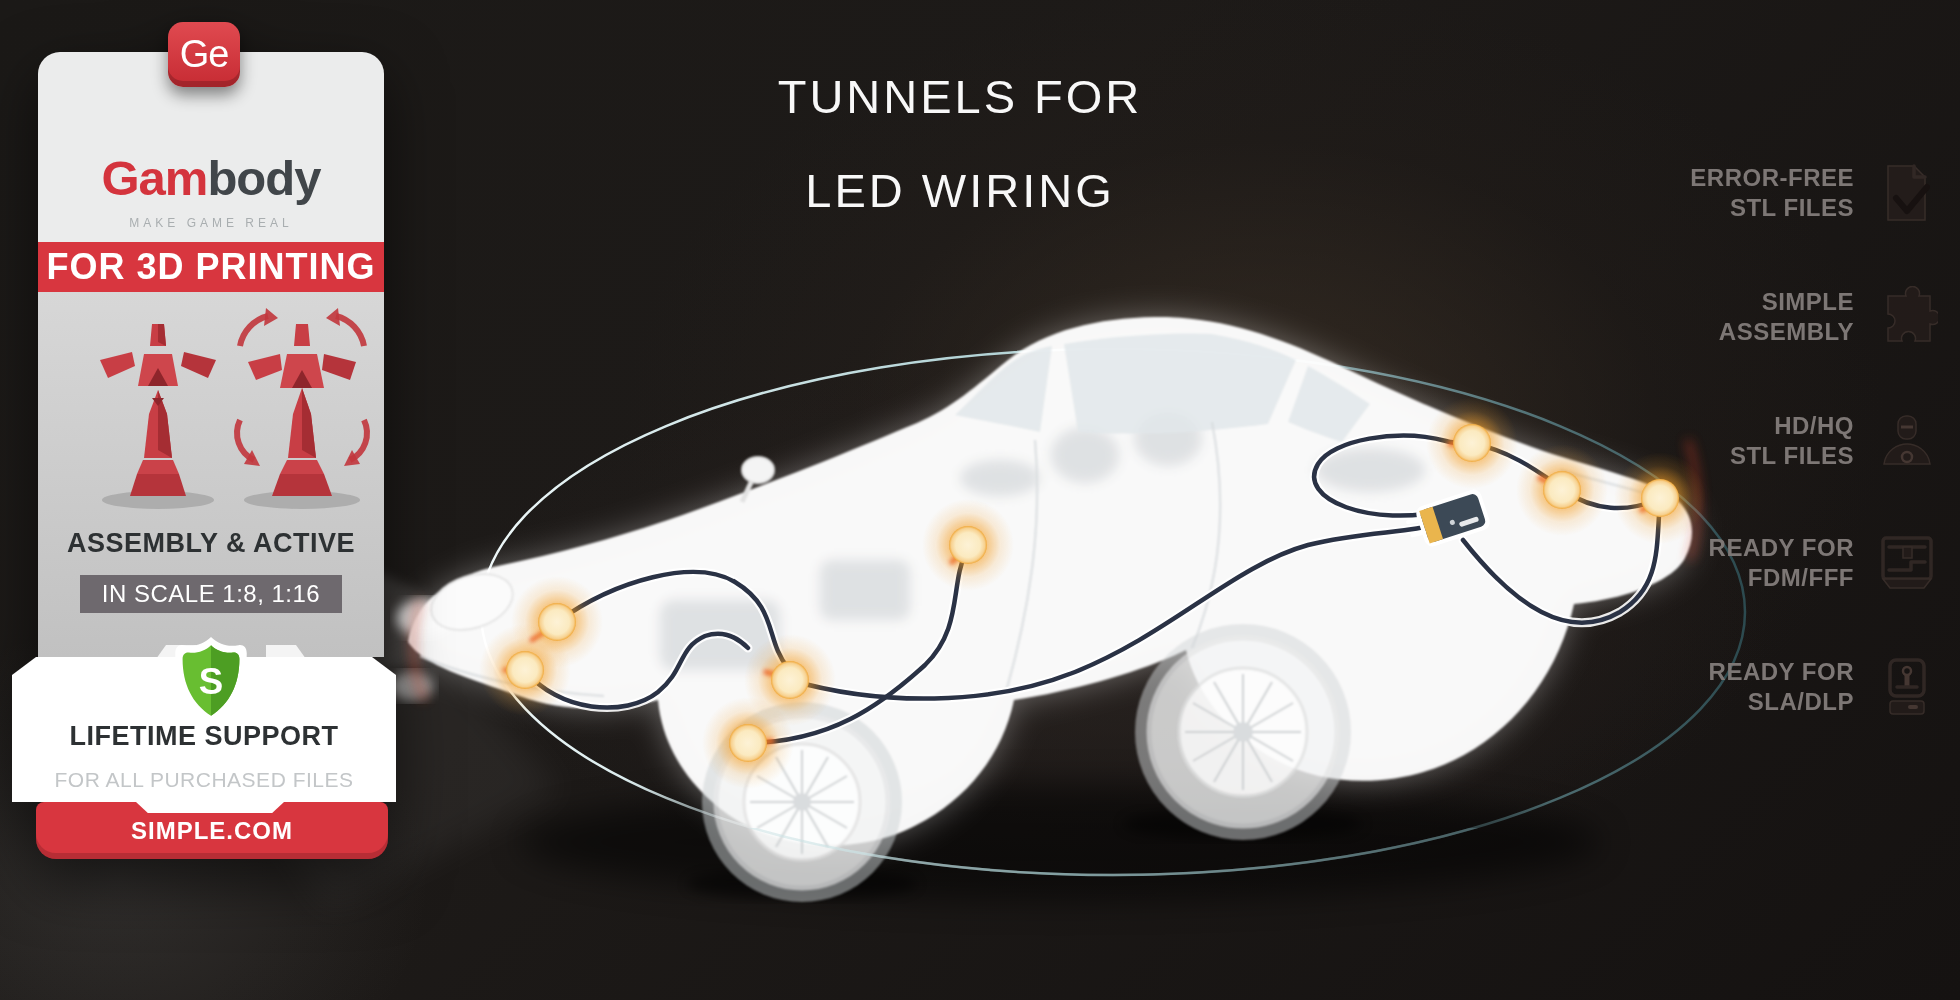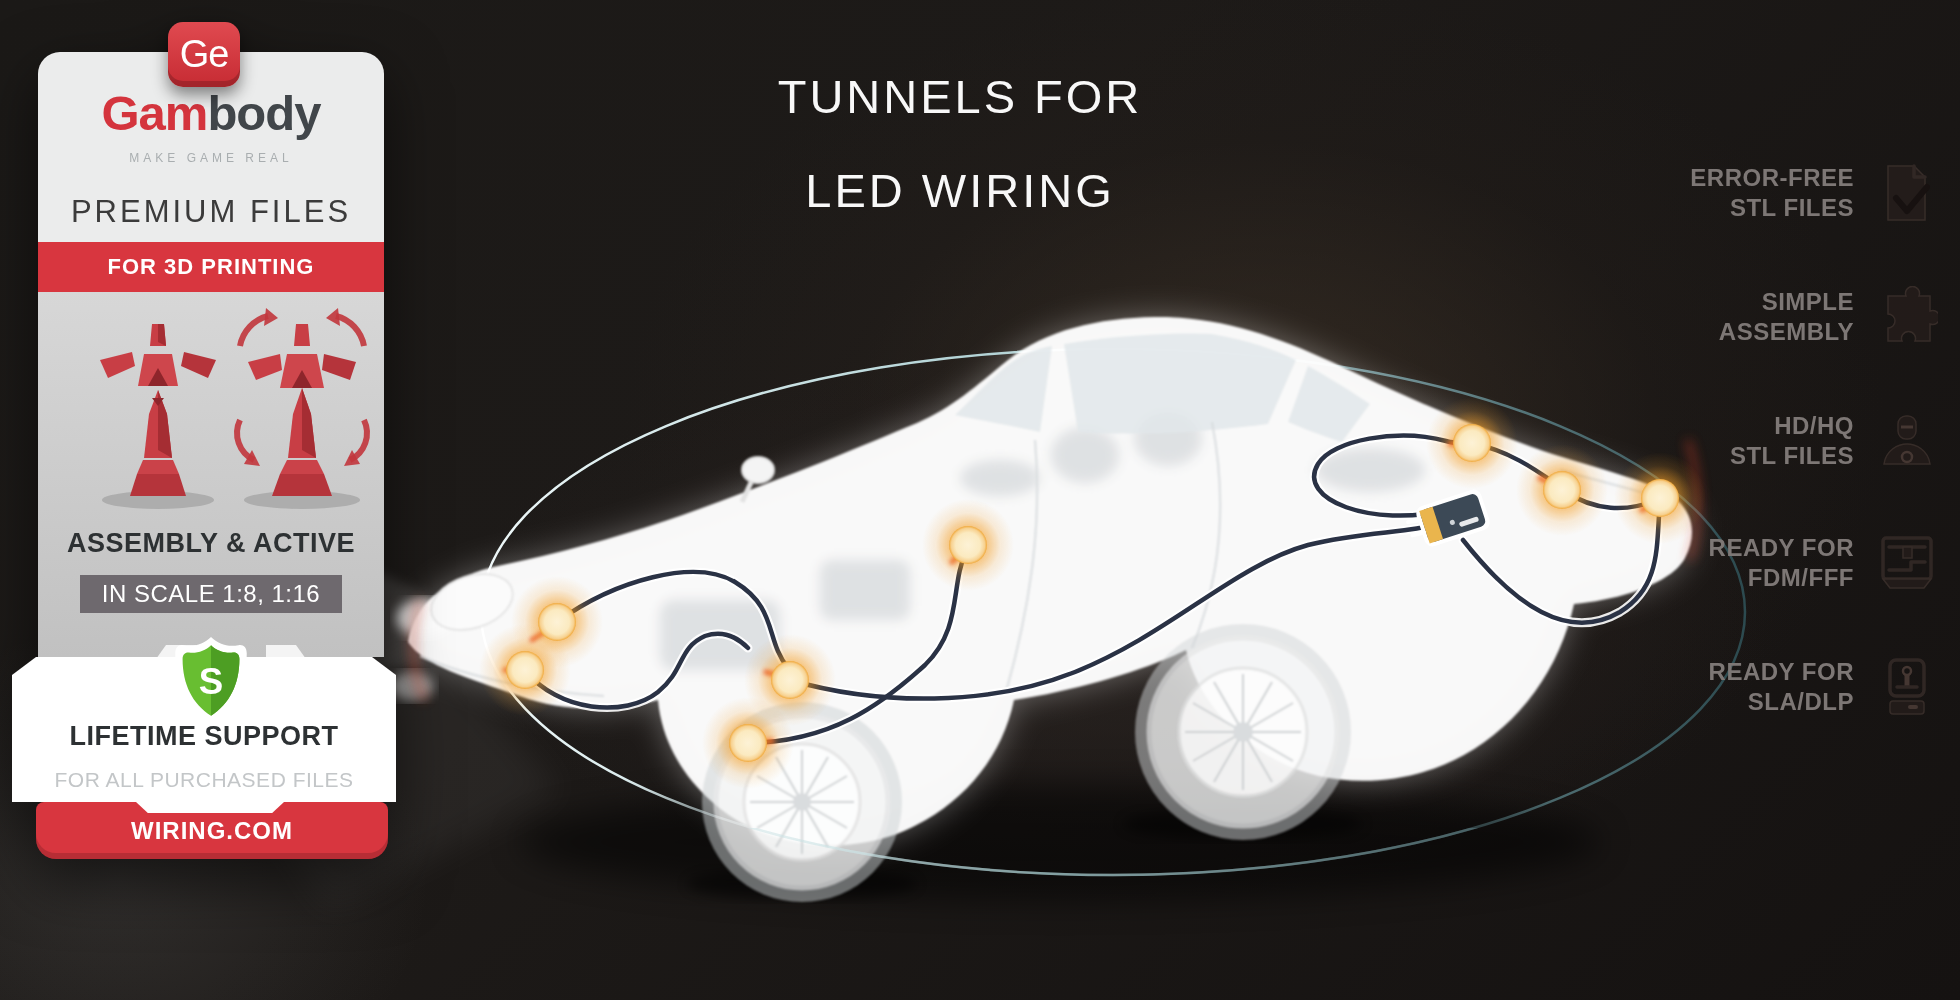--- a/index.html
+++ b/index.html
@@ -50,21 +50,21 @@
     height:190px;background:#ebecec;border-radius:22px 22px 0 0;
     display:flex;flex-direction:column;align-items:center;justify-content:flex-end;padding-bottom:12px;box-sizing:border-box;gap:13px;
   }
   .brand{font-size:49px;font-weight:700;letter-spacing:-1px;line-height:50px;}
   .brand .accent{color:#d4343d;}
   .brand .rest{color:#41464a;font-weight:600;}
   .tagline{font-size:12px;letter-spacing:4px;color:#a9aeb0;margin-top:0px;}
   .premium{font-size:31px;font-weight:300;letter-spacing:3px;color:#3b3b3b;margin-top:16px;}
   .red-banner{
     height:50px;background:#d8363f;color:#fff;text-align:center;line-height:50px;
-    font-size:22px;font-weight:700;letter-spacing:1px;
+    font-size:36px;font-weight:700;letter-spacing:1px;
   }
   .gray-section{height:365px;background:linear-gradient(#d7d7d7,#c1c1c1);text-align:center;}
   .figurines{display:block;margin:0 auto;}
   .assembly-label{font-size:27px;font-weight:700;color:#2d3133;letter-spacing:.5px;margin-top:6px;}
   .scale-badge{
     display:inline-block;margin-top:16px;background:#6e696e;color:#fff;
     font-size:24px;padding:5px 22px;letter-spacing:.5px;
   }
   .ribbon{
     position:absolute;left:-26px;top:605px;width:384px;height:145px;background:#fff;
@@ -394,21 +394,20 @@
   <aside class="sidebar">
     <div class="logo-badge">
       <span>Ge</span>
     </div>
 
     <div class="card-top">
       <div class="brand">
         <span class="accent">Gam</span><span class="rest">body</span>
       </div>
       <div class="tagline">MAKE GAME REAL</div>
-      <div class="premium">PREMIUM FILES</div>
     </div>
 
     <div class="red-banner">FOR 3D PRINTING</div>
 
     <div class="gray-section">
       <svg class="figurines" width="346" height="230" viewBox="0 0 346 230">
 
         <g transform="translate(40,10)">
           <ellipse cx="80" cy="198" rx="56" ry="9" fill="#9c9c9c" opacity=".65"></ellipse>
           <polygon points="52,194 108,194 101,172 59,172" fill="#b5343b"></polygon>
@@ -463,16 +462,16 @@
 
     <svg class="shield" viewBox="0 0 96 104">
       <path d="M48,4 C56,12 66,15 78,13 C83,12 87,15 87,22 C87,57 73,84 48,100 C23,84 9,57 9,22 C9,15 13,12 18,13 C30,15 40,12 48,4 Z" fill="#ffffff"></path>
       <path d="M48,13 C54,19 63,22 72,21 C76,20.5 79,23 79,28 C79,56 68,77 48,90 C28,77 17,56 17,28 C17,23 20,20.5 24,21 C33,22 42,19 48,13 Z" fill="#68be31"></path>
       <path d="M48,13 C54,19 63,22 72,21 C76,20.5 79,23 79,28 C79,56 68,77 48,90 L48,13 Z" fill="#4d9e23"></path>
       <text x="48" y="66" text-anchor="middle" font-size="40" font-weight="bold" fill="#ffffff">S</text>
     </svg>
 
     <div class="card-footer">
       <div class="footer-tab"></div>
-      <span>WIRING.COM</span>
+      <span>SIMPLE.COM</span>
     </div>
   </aside>
 </div>
 
 </body></html>

